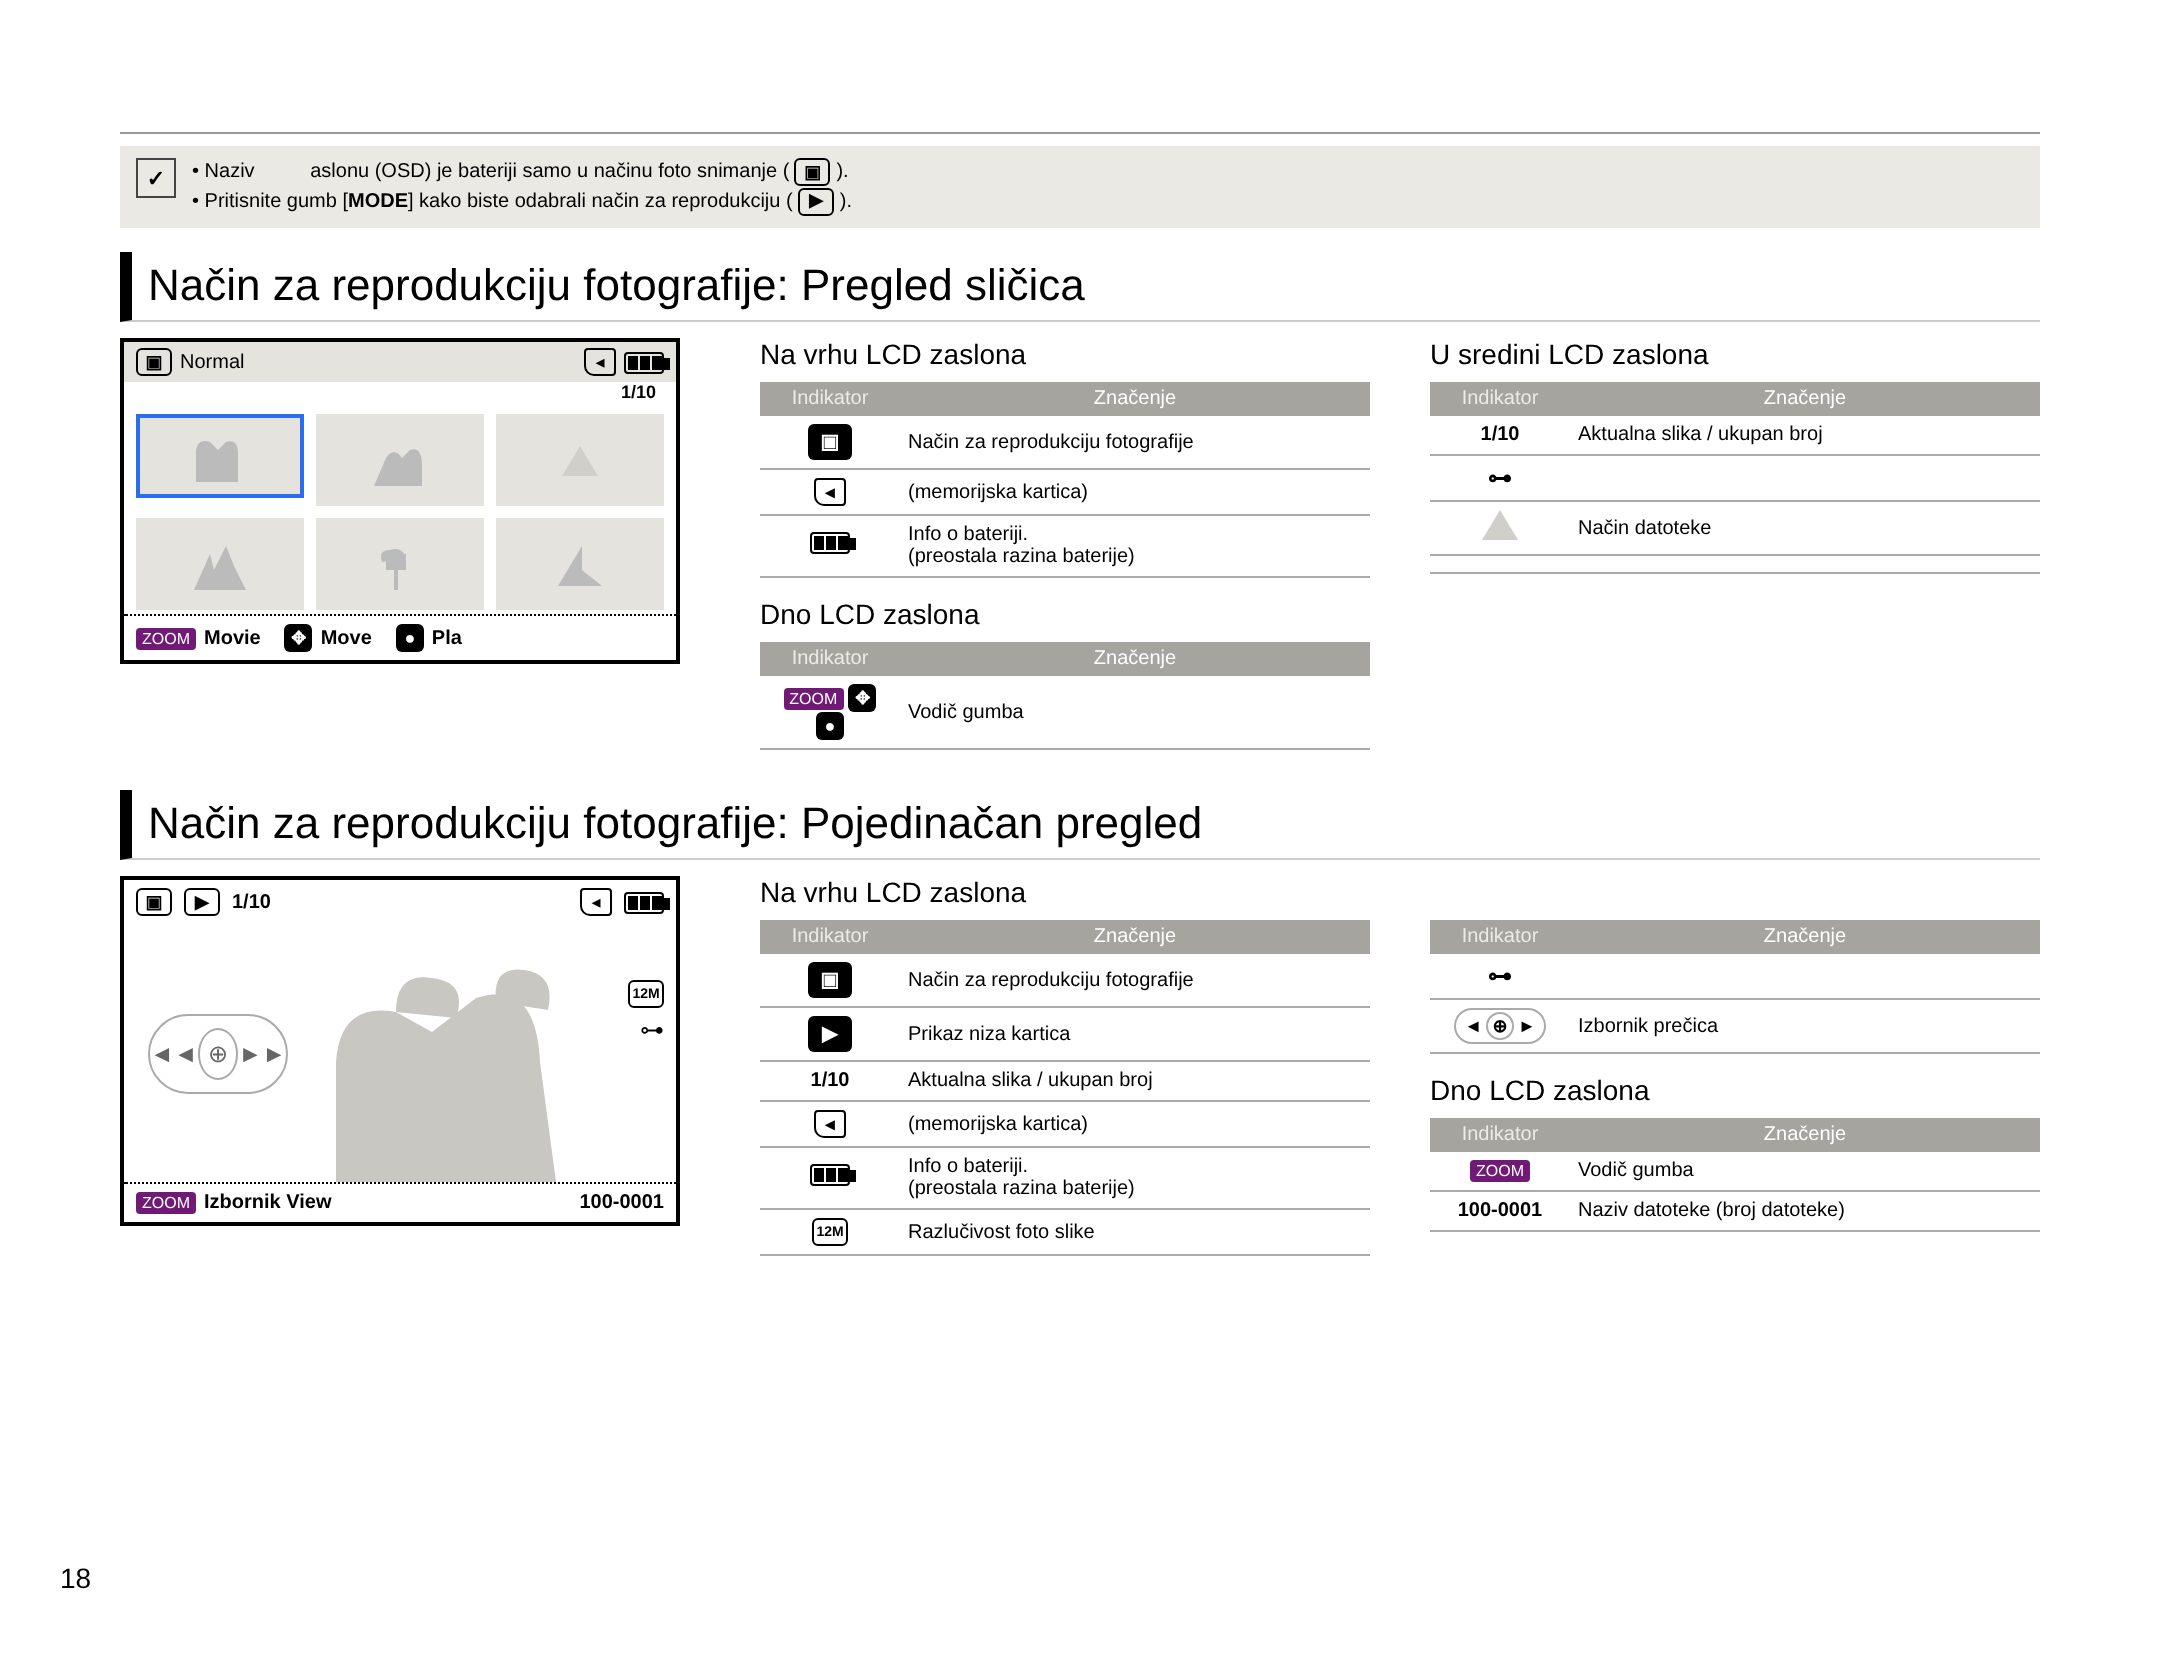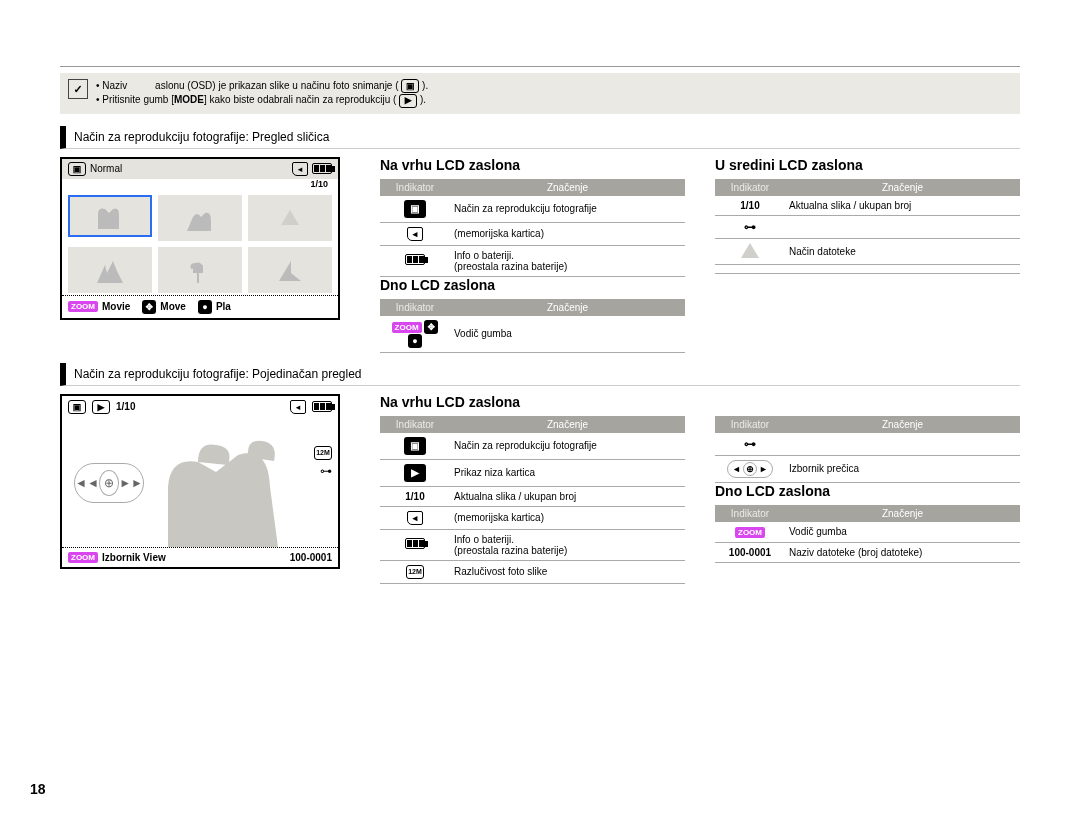--- a/index.html
+++ b/index.html
@@ -36,40 +36,41 @@
     width: 20px; height: 20px;
     display: inline-flex; align-items: center; justify-content: center;
     border: 1px solid #444;
     font-weight: bold;
   }
   .note-lines p { margin: 0; line-height: 1.4; font-size: 10px; }
   .note-lines b { font-weight: bold; }
   .mode-heading {
     border-left: 6px solid #000;
     padding: 4px 8px;
-    font-size: 12px;
+    font-size: 22px;
     margin: 6px 0 8px 0;
     border-bottom: 1px solid #ccc;
   }
   .section {
     display: flex;
     gap: 30px;
     margin-bottom: 10px;
   }
   .left-col { width: 290px; flex-shrink: 0;}
   .right-cols { flex: 1; display: flex; gap: 30px; }
   .col { flex: 1; min-width: 0;}
   h3.subhead {
     font-size: 14px;
-    font-weight: bold;
+    font-weight: normal;
     margin: 0 0 6px 0;
   }
   table.info {
     border-collapse: collapse;
     width: 100%;
+    margin-bottom: 10px;
   }
   table.info th {
     background: #a5a49f;
     color: #fff;
     font-size: 10px;
     font-weight: normal;
     padding: 3px 4px;
     text-align: center;
   }
   table.info th.leftcol { width: 70px; color:#ecebe6; }
@@ -82,22 +83,22 @@
   table.info td.ind {
     text-align: center;
     font-size: 10px;
     font-weight: bold;
   }
   table.info td.ind .iconbox{
     display:inline-flex; align-items:center; justify-content:center;
     width:22px; height:18px; border-radius:3px; background:#000; color:#fff; font-size:10px;
   }
   .zoom-badge{
-    display:inline-block; background:#d946ef; color:#fff; padding:1px 3px;
-    font-size:8px; border-radius:2px; font-weight:bold;
+    display:inline-block; background:#701a75; color:#fff; padding:1px 3px;
+    font-size:8px; border-radius:2px; font-weight:normal;
   }
   .mini-icon{
     display:inline-flex; width:18px; height:14px; border:1.5px solid #000; border-radius:3px;
     align-items:center; justify-content:center; font-size:9px; font-weight:bold;
   }
   .lcd {
     border: 2px solid #000;
     background: #fff;
     width: 280px;
     position: relative;
@@ -150,21 +151,21 @@
   }
   .lcd2 .right-icons{
     position:absolute; right:6px; top:28px; display:flex; flex-direction:column; gap:4px;
     align-items:flex-end; font-size:10px;
   }
   .lcd2 .foot{
     display:flex; justify-content:space-between; align-items:center;
     padding:4px 6px; font-size:10px; font-weight:bold;
   }
   .page-num{
-    position:absolute; left:30px; bottom:30px; font-size:14px; font-weight:bold;
+    position:absolute; left:30px; bottom:30px; font-size:14px; font-weight:normal;
   }
   .tri-warning{
     width:0; height:0; border-left:9px solid transparent; border-right:9px solid transparent;
     border-bottom:15px solid #d0cfca; display:inline-block; position:relative;
   }
   .batt{
     display:inline-block; width:20px; height:11px; border:1.5px solid #000; border-radius:2px;
     position:relative;
   }
   .batt::after{
@@ -189,21 +190,21 @@
   <div class="pad"></div>
   <div class="title"></div>
 </div>
 
 <div class="note-box">
   <div class="note-icon">✓</div>
   <div class="note-lines">
     <p>
       • <span>Naziv</span>
       &nbsp;&nbsp;&nbsp;&nbsp;&nbsp;&nbsp;&nbsp;&nbsp;
-      <span>aslonu (OSD) je prikazan slike u načinu foto snimanje (</span>
+      <span>aslonu (OSD) je bateriji samo u načinu foto snimanje (</span>
       <span class="mini-icon">▣</span>
       <span>).</span>
     </p>
     <p>
       • <span>Pritisnite gumb [</span><b>MODE</b><span>] kako biste odabrali način za reprodukciju (</span>
       <span class="mini-icon">▶</span>
       <span>).</span>
     </p>
   </div>
 </div>

